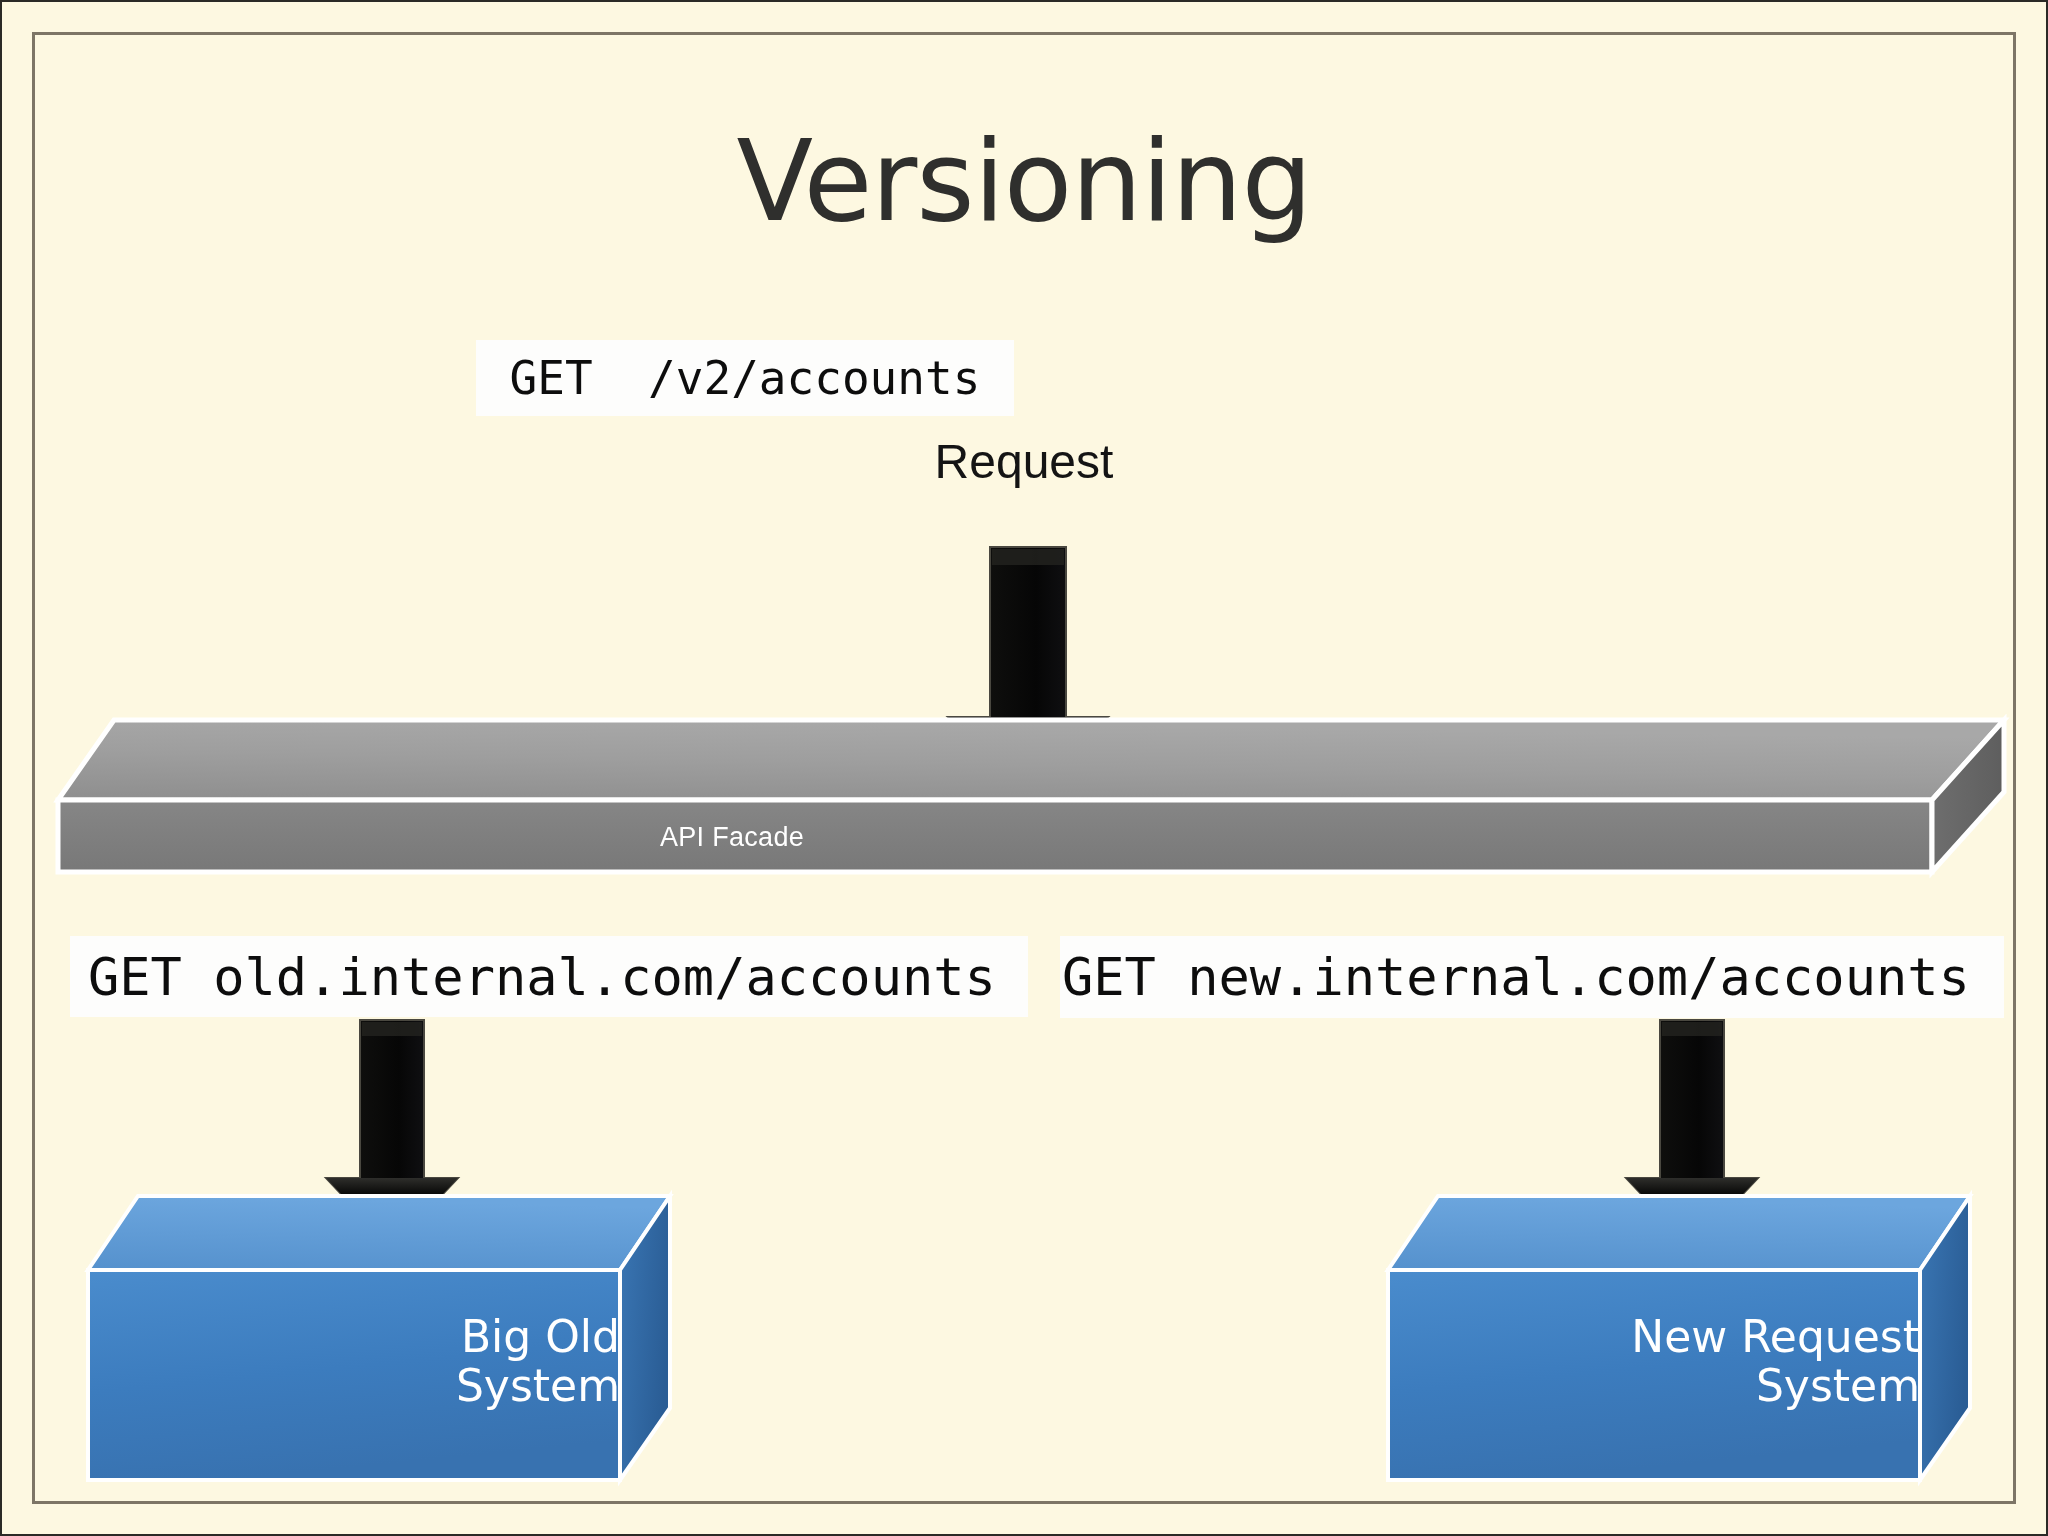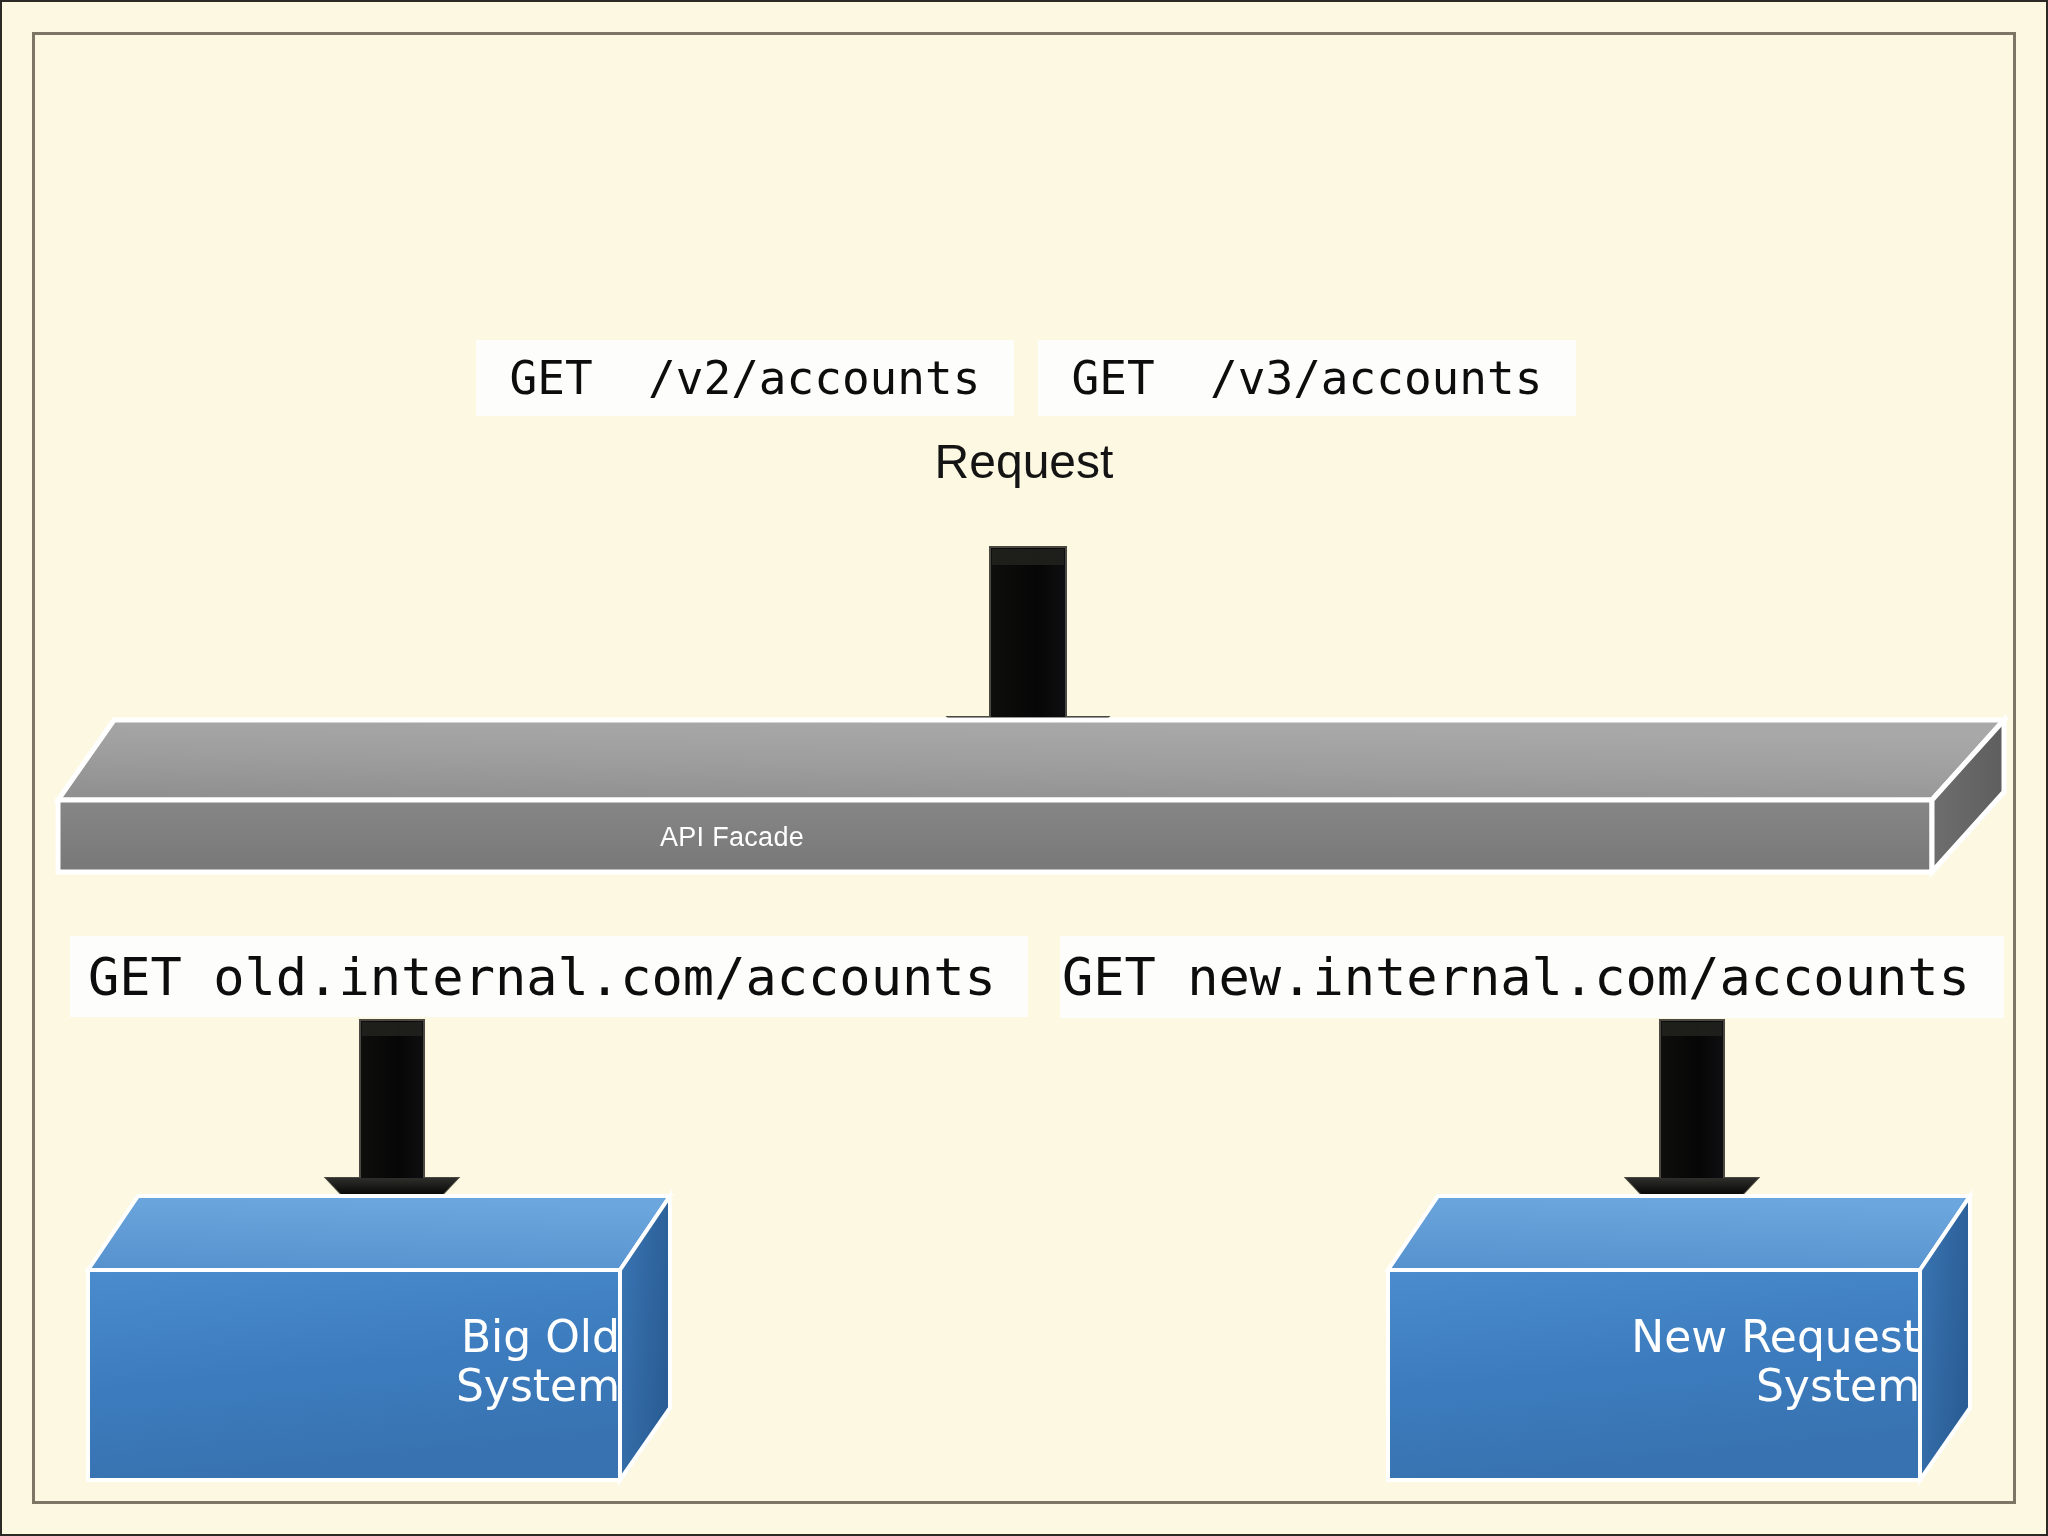--- a/index.html
+++ b/index.html
@@ -107,26 +107,24 @@
   #cube-left-label{ left:78px; top:1310px; width:540px; }
   #cube-right-label{ left:1378px; top:1310px; width:540px; }
 </style>
 </head>
 <body>
 
 <div id="slide">
 
   <div id="inner-frame"></div>
 
+  <div id="title">Versioning</div>
 
   <div class="codebox" id="code-v2">
     <span class="mono">GET  /v2/accounts</span>
-  </div>
-  <div class="codebox" id="code-v3">
-    <span class="mono">GET  /v3/accounts</span>
   </div>
 
   <div id="request-label">Request</div>
 
   <div class="arrow" id="request-arrow" style="left:916px; top:545px;">
     <svg width="220" height="245" viewBox="0 0 220 245">
       <defs>
         <linearGradient id="shaftG" x1="0" y1="0" x2="1" y2="0">
           <stop offset="0%" stop-color="#3a3a36"></stop>
           <stop offset="14%" stop-color="#121210"></stop>

